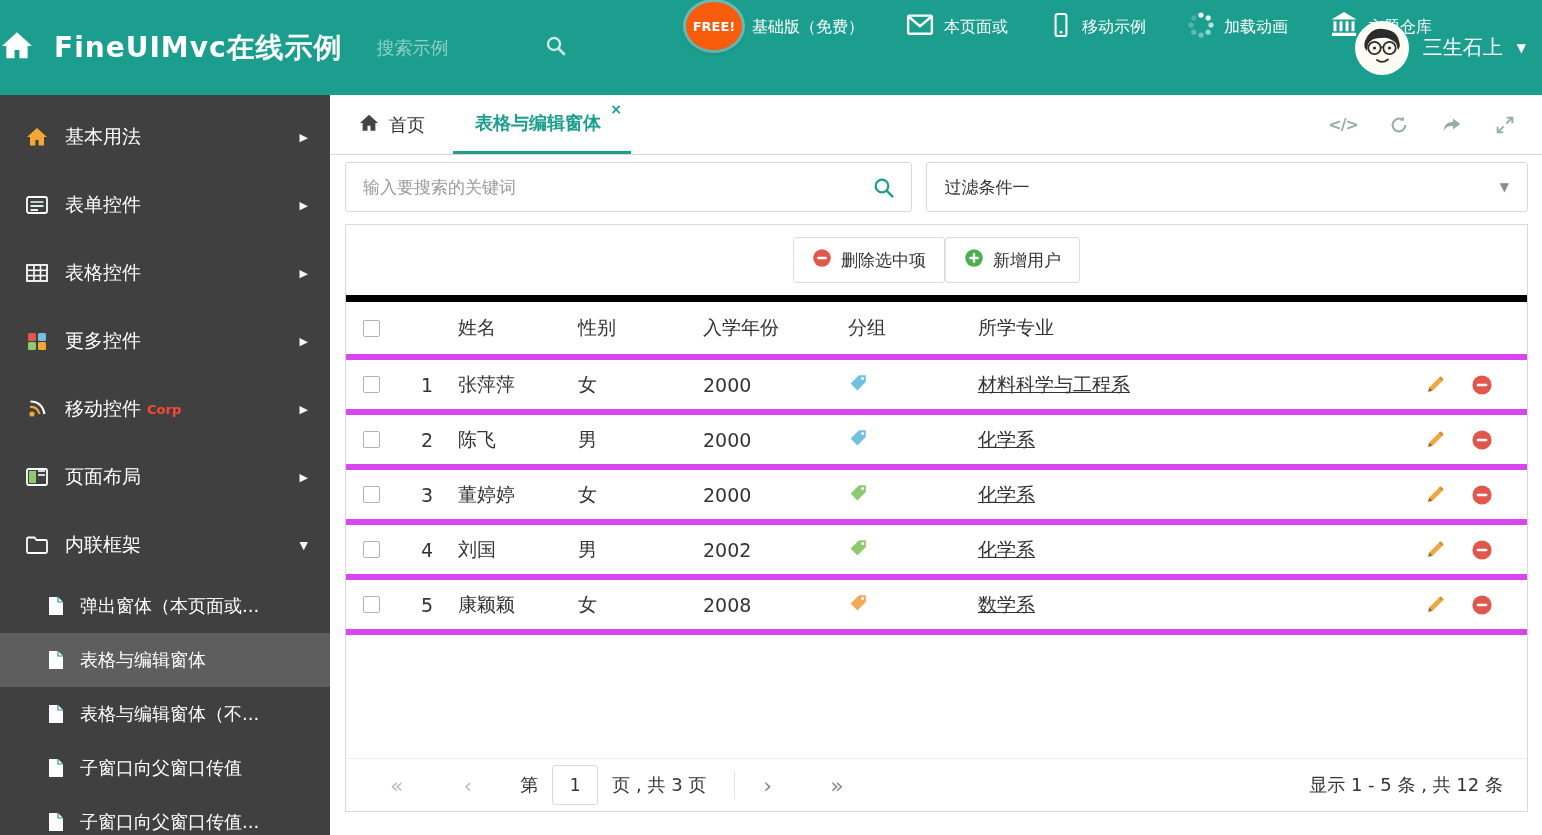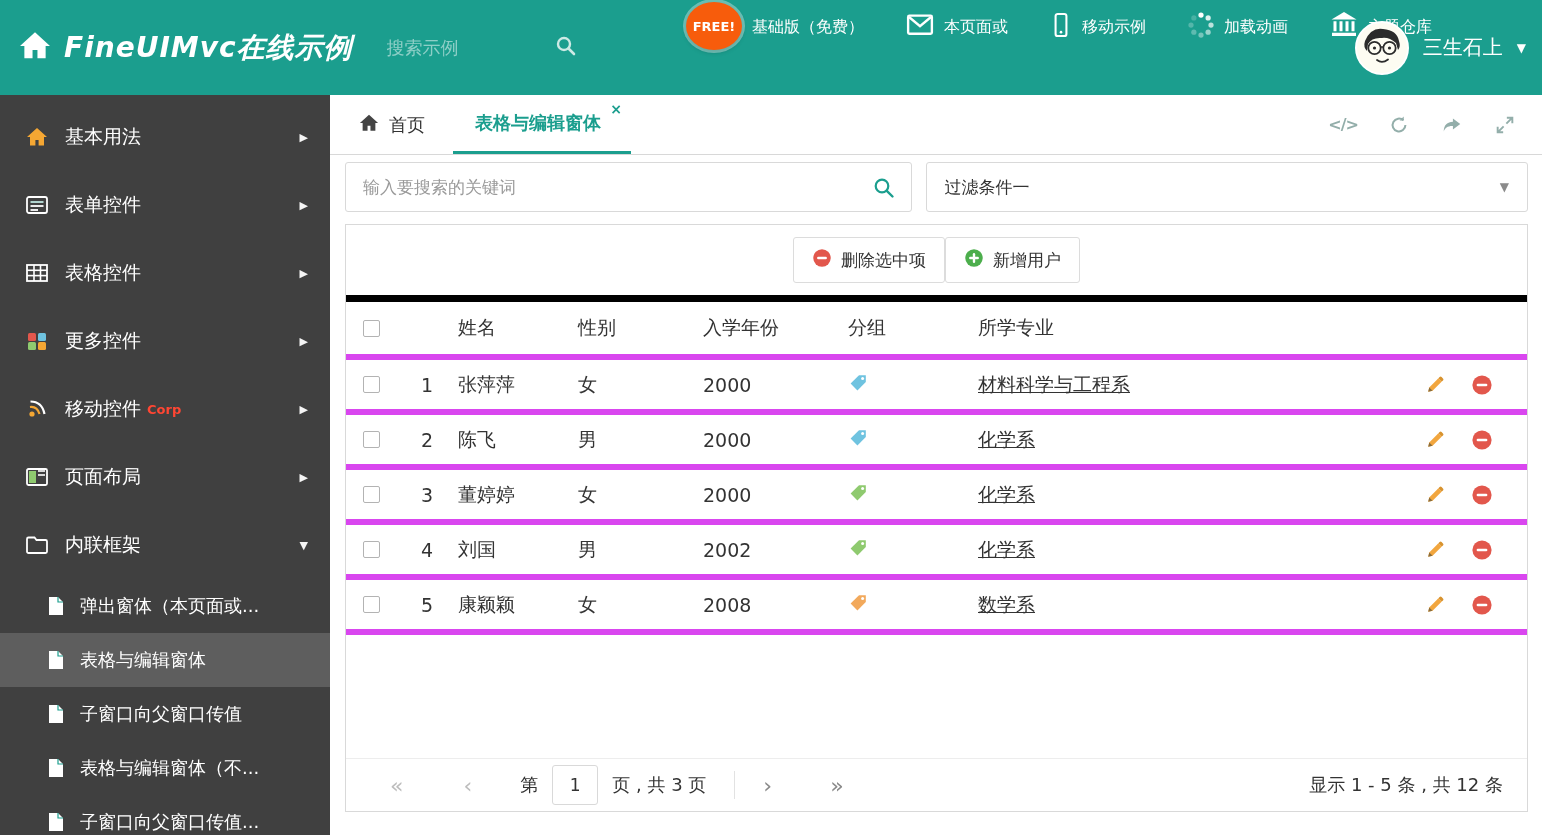--- a/index.html
+++ b/index.html
@@ -1,20 +1,20 @@
 <!DOCTYPE html>
 <html><head>
 <meta charset="utf-8">
 <style>
   * { margin:0; padding:0; box-sizing:border-box; }
   html,body { width:1542px; height:835px; overflow:hidden; font-family:"DejaVu Sans", sans-serif; background:#fff; }
 
   
   .topbar { position:relative; height:95px; background:#1b9e8e; color:#fff; display:flex; align-items:center; }
-  .brand { display:flex; align-items:center; padding-left:18px; gap:12px;font-style:italic; }
+  .brand { display:flex; align-items:center; gap:20px; }
   .brand .title { font-size:28px; font-weight:bold; letter-spacing:1px; }
   .hsearch { display:flex; align-items:center; margin-left:34px; width:210px; position:relative; }
   .hsearch input { background:transparent; border:none; outline:none; color:rgba(255,255,255,.85); font-size:18px; width:150px; font-family:inherit; }
   .hsearch input::placeholder { color:rgba(255,255,255,.5); }
   .hsearch .mag { margin-left:18px; }
   .hnav { position:absolute; left:712px; top:10px; display:flex; gap:40px; }
   .hnav-item { display:flex; flex-direction:row; align-items:center; gap:8px; cursor:pointer; min-width:84px; }
   .hnav-item .lbl { font-size:16px; white-space:nowrap; }
   .free-badge { position:absolute; left:686px; top:2px; width:56px; height:48px; border-radius:50%;
     background:#f75c0c; color:#fff; font-size:13px; font-weight:bold; display:flex; align-items:center; justify-content:center;
@@ -304,31 +304,31 @@
       <span class="slbl">表格与编辑窗体</span>
     </div>
 
     <div class="sub-item">
       <span class="sicon">
         <svg width="18" height="20" viewBox="0 0 18 20">
             <path d="M2 1 h9 l5 5 v13 H2 Z" fill="#fff"></path>
             <path d="M11 1 v5 h5" fill="none" stroke="#1b9e8e" stroke-width="1.2"></path>
           </svg>
       </span>
-      <span class="slbl">子窗口向父窗口传值</span>
+      <span class="slbl">表格与编辑窗体（不...</span>
     </div>
 
     <div class="sub-item">
       <span class="sicon">
         <svg width="18" height="20" viewBox="0 0 18 20">
             <path d="M2 1 h9 l5 5 v13 H2 Z" fill="#fff"></path>
             <path d="M11 1 v5 h5" fill="none" stroke="#1b9e8e" stroke-width="1.2"></path>
           </svg>
       </span>
-      <span class="slbl">表格与编辑窗体（不...</span>
+      <span class="slbl">子窗口向父窗口传值</span>
     </div>
 
     <div class="sub-item">
       <span class="sicon">
         <svg width="18" height="20" viewBox="0 0 18 20">
             <path d="M2 1 h9 l5 5 v13 H2 Z" fill="#fff"></path>
             <path d="M11 1 v5 h5" fill="none" stroke="#1b9e8e" stroke-width="1.2"></path>
           </svg>
       </span>
       <span class="slbl">子窗口向父窗口传值...</span>

